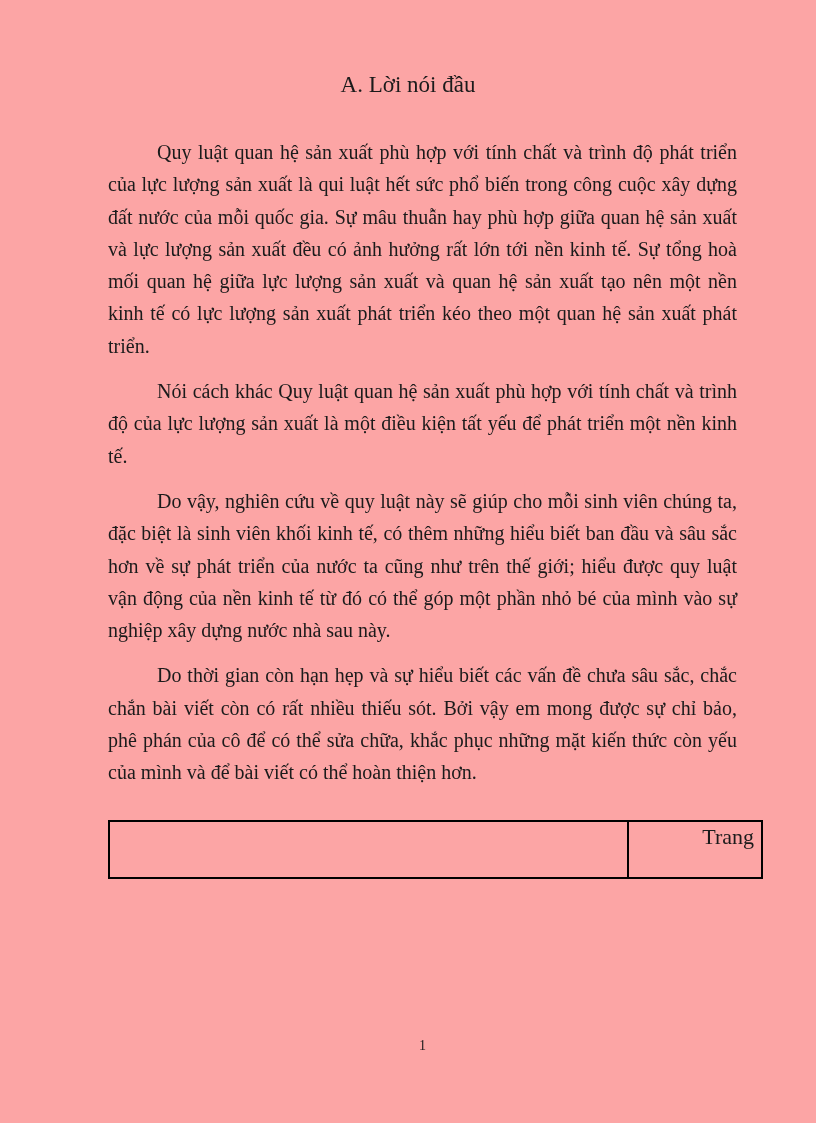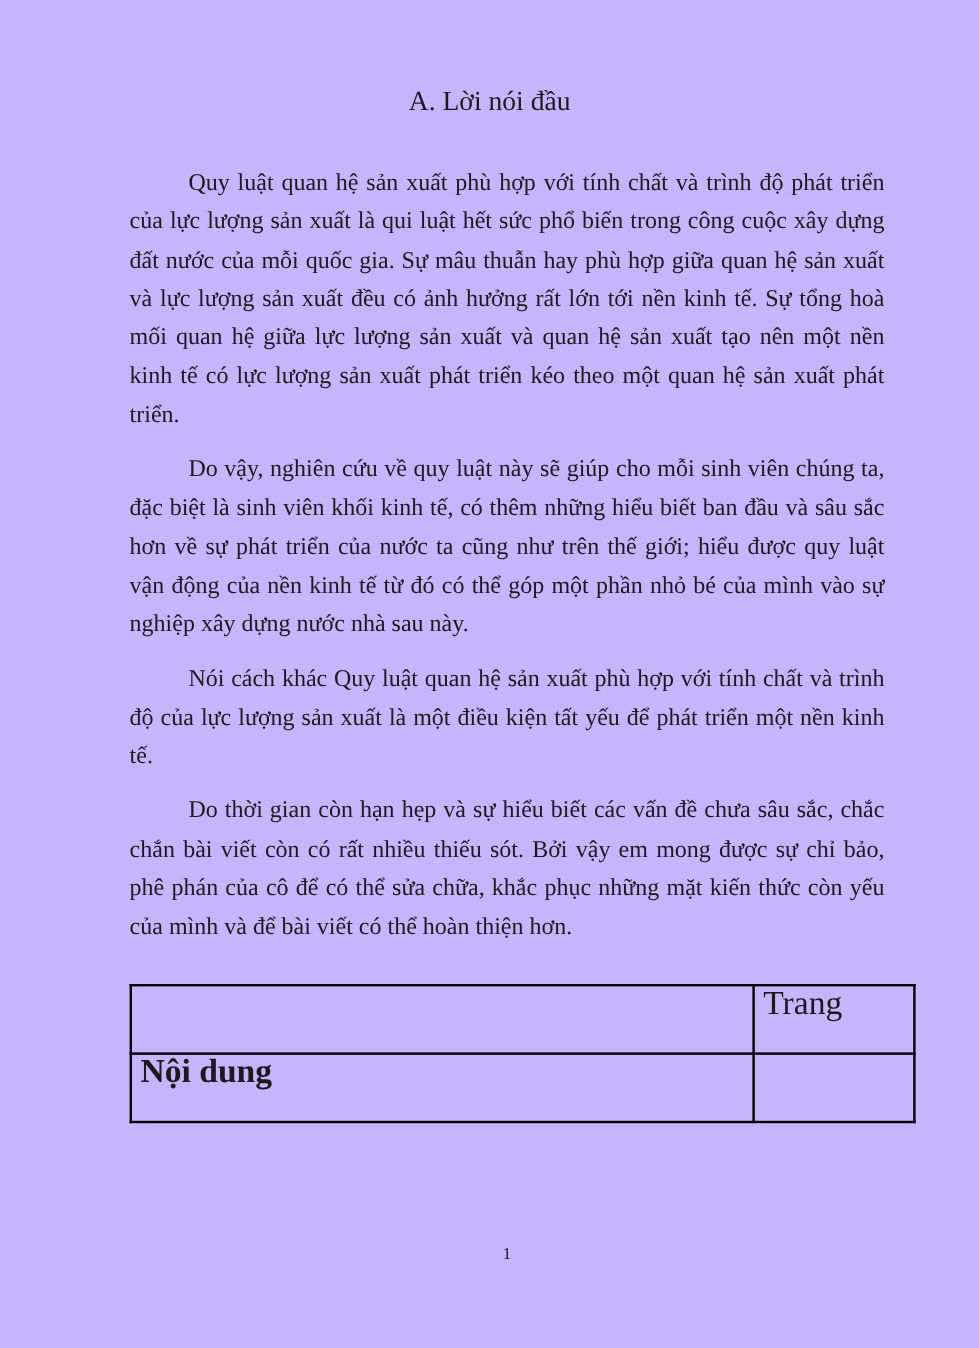--- a/index.html
+++ b/index.html
@@ -5,21 +5,21 @@
   html, body {
     margin: 0;
     padding: 0;
     background: #e8e8e8;
   }
   .page {
     position: relative;
     width: 816px;
     height: 1123px;
     margin: 0 auto;
-    background: #c4b5fd;
+    background: #fca5a5;
     font-family: "Liberation Serif", "DejaVu Serif", serif;
     color: #1b1b1b;
     overflow: hidden;
   }
   .doc-title {
     position: absolute;
     top: 70px;
     left: 0;
     width: 100%;
     text-align: center;
@@ -41,22 +41,23 @@
     margin: 0 0 13px 0;
     text-indent: 49px;
   }
   table.toc {
     position: absolute;
     top: 820px;
     left: 108px;
     border-collapse: collapse;
     table-layout: fixed;
     width: 637px;
-    font-size: 28px;
+    font-size: 22px;
     line-height: 26px;
+    text-align: right;
   }
   table.toc, table.toc td {
     border: 2px solid #000000;
   }
   table.toc td {
     vertical-align: top;
     padding: 2px 7px;
     height: 51px;
     overflow: hidden;
   }
@@ -74,33 +75,29 @@
 </style>
 </head>
 <body>
 
 <div class="page">
 
   <h1 class="doc-title">A. Lời nói đầu</h1>
 
   <div class="body-text">
     <p>Quy luật quan hệ sản xuất phù hợp với tính chất và trình độ phát triển của lực lượng sản xuất là qui luật hết sức phổ biến trong công cuộc xây dựng đất nước của mỗi quốc gia. Sự mâu thuẫn hay phù hợp giữa quan hệ sản xuất và lực lượng sản xuất đều có ảnh hưởng rất lớn tới nền kinh tế. Sự tổng hoà mối quan hệ giữa lực lượng sản xuất và quan hệ sản xuất tạo nên một nền kinh tế có lực lượng sản xuất phát triển kéo theo một quan hệ sản xuất phát triển.</p>
+    <p>Nói cách khác Quy luật quan hệ sản xuất phù hợp với tính chất và trình độ của lực lượng sản xuất là một điều kiện tất yếu để phát triển một nền kinh tế.</p>
     <p>Do vậy, nghiên cứu về quy luật này sẽ giúp cho mỗi sinh viên chúng ta, đặc biệt là sinh viên khối kinh tế, có thêm những hiểu biết ban đầu và sâu sắc hơn về sự phát triển của nước ta cũng như trên thế giới; hiểu được quy luật vận động của nền kinh tế từ đó có thể góp một phần nhỏ bé của mình vào sự nghiệp xây dựng nước nhà sau này.</p>
-    <p>Nói cách khác Quy luật quan hệ sản xuất phù hợp với tính chất và trình độ của lực lượng sản xuất là một điều kiện tất yếu để phát triển một nền kinh tế.</p>
     <p>Do thời gian còn hạn hẹp và sự hiểu biết các vấn đề chưa sâu sắc, chắc chắn bài viết còn có rất nhiều thiếu sót. Bởi vậy em mong được sự chỉ bảo, phê phán của cô để có thể sửa chữa, khắc phục những mặt kiến thức còn yếu của mình và để bài viết có thể hoàn thiện hơn.</p>
   </div>
 
   <table class="toc">
     <tbody>
       <tr>
         <td class="col-label"></td>
         <td class="col-page">Trang</td>
       </tr>
-      <tr>
-        <td class="col-label bold">Nội dung</td>
-        <td class="col-page"></td>
-      </tr>
     </tbody>
   </table>
 
   <div class="page-num">1</div>
 
 </div>
 
 </body></html>

